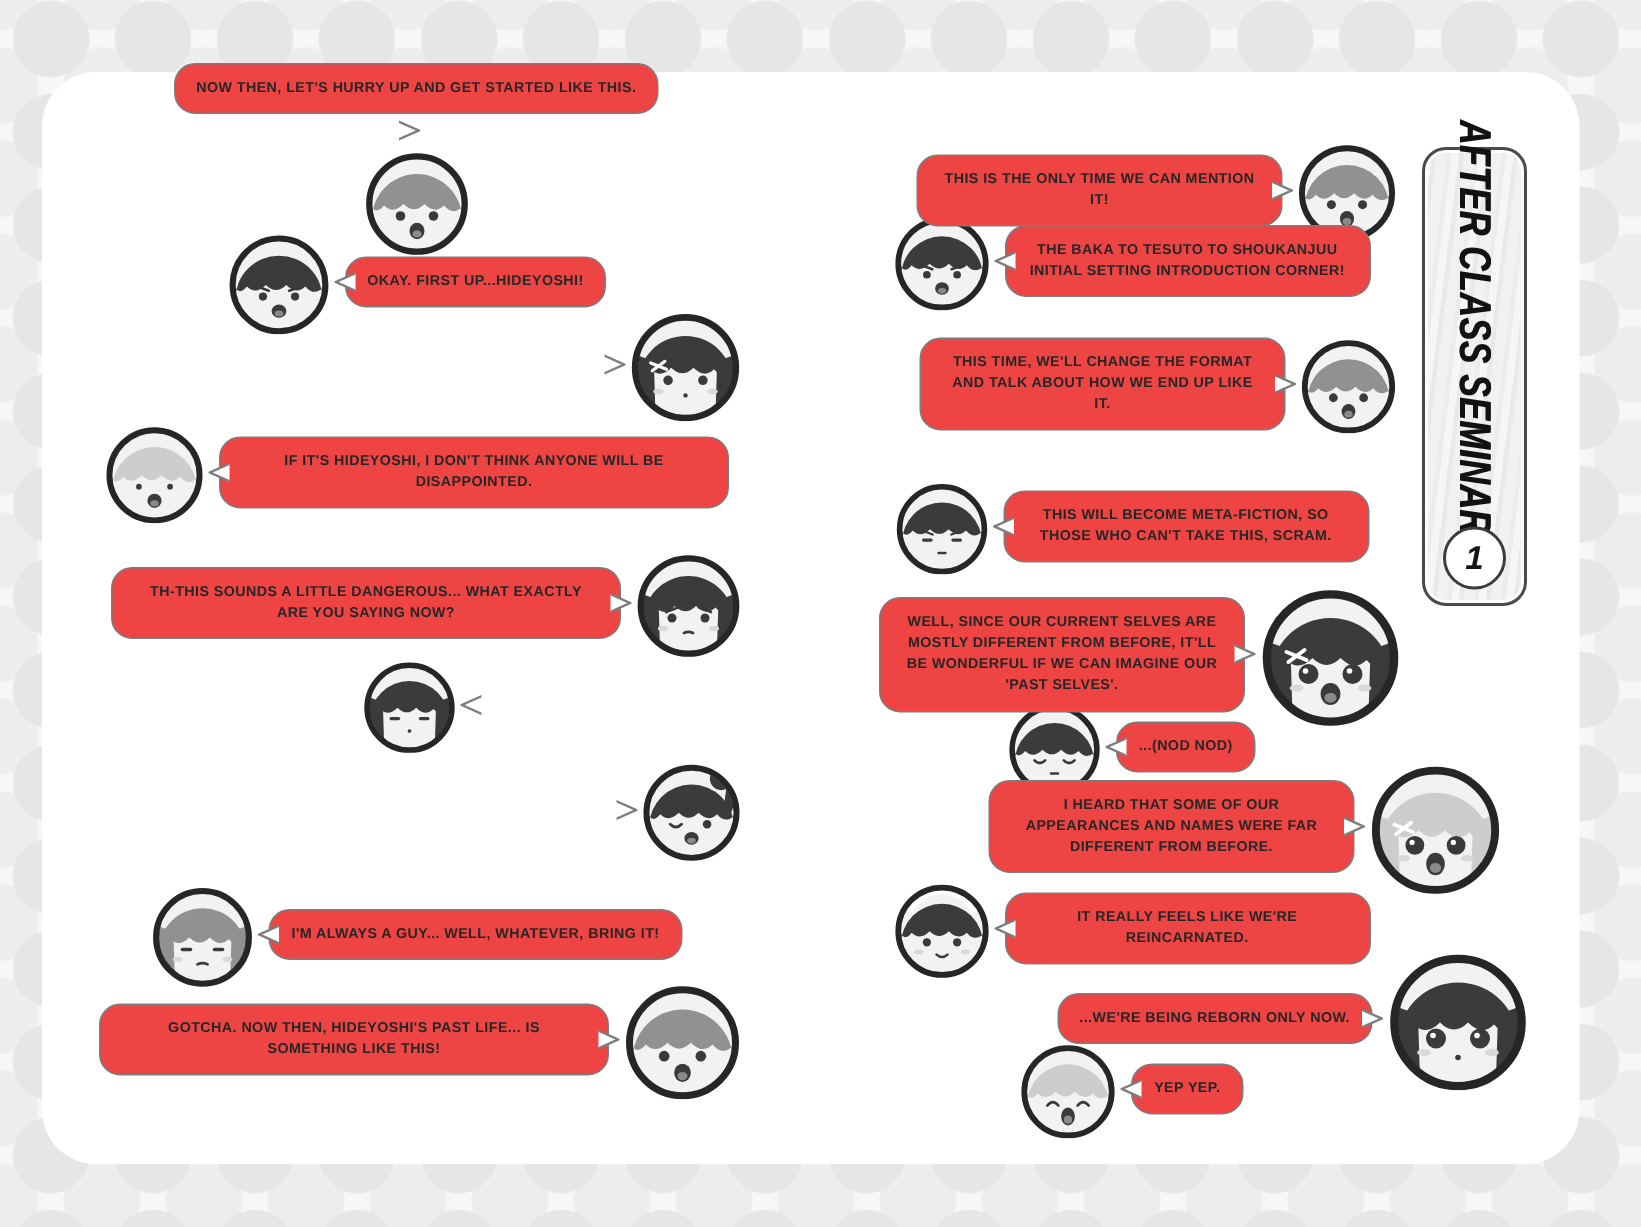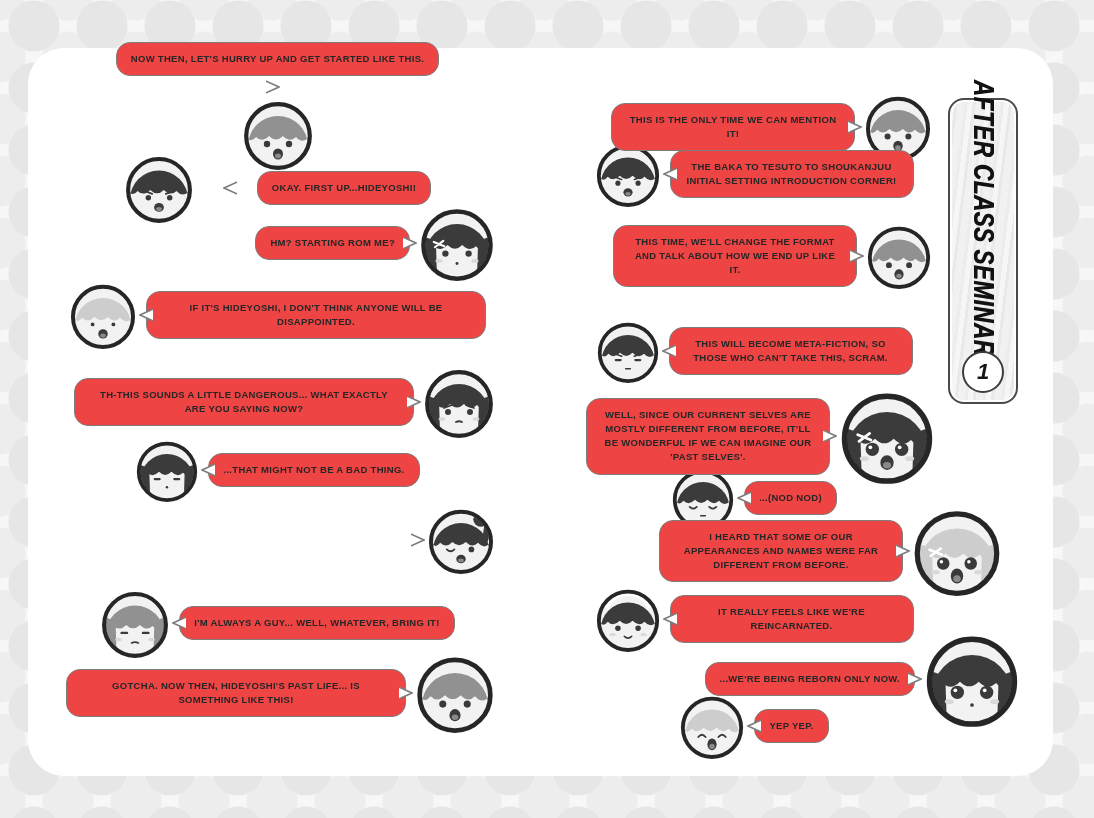--- a/index.html
+++ b/index.html
@@ -95,21 +95,21 @@
                 <path d="M-30,12 A30,30 0 1,1 30,12 L30,4 Q24,10 18,3 Q12,9 5,2 Q-2,9 -9,2 Q-16,9 -22,3 Q-27,9 -30,4 Z" fill="#919191"></path>
                 <circle cx="-11" cy="10" r="3.2" fill="#3a3a3a"></circle>
                 <circle cx="11" cy="10" r="3.2" fill="#3a3a3a"></circle>
                 <ellipse cx="0" cy="20" rx="5" ry="5.5" fill="#3a3a3a"></ellipse>
                 <ellipse cx="0" cy="21.925" rx="3" ry="2.475" fill="#8a8a8a"></ellipse>
               </g>
               <circle cx="0" cy="2" r="31.8" fill="none" stroke="#262626" stroke-width="4.2"></circle>
             </svg>
           </div>
         </div>
-        <div class="row side-left" style="top: 105px; height: 70px; gap: 27px;">
+        <div class="row side-left" style="top: 105px; height: 70px;">
           <div class="avatar" style="height: 70px; width: 70px;">
             <svg viewBox="-36 -36 72 72" xmlns="http://www.w3.org/2000/svg">
               <clipPath id="clipleft1">
                 <circle cx="0" cy="2" r="30"></circle>
               </clipPath>
               <circle cx="0" cy="2" r="30" fill="#f2f2f2"></circle>
               <g clip-path="url(#clipleft1)">
                 <circle cx="0" cy="2" r="30" fill="#f2f2f2"></circle>
                 <path d="M-30,12 A30,30 0 1,1 30,12 L30,4 Q24,10 18,3 Q12,9 5,2 Q-2,9 -9,2 Q-16,9 -22,3 Q-27,9 -30,4 Z" fill="#3b3b3b"></path>
                 <path d="M-15,3 L-7,6" stroke="#3a3a3a" stroke-width="1.8" stroke-linecap="round"></path>
@@ -123,21 +123,20 @@
             </svg>
           </div>
           <div class="tail tail-left">
             <svg width="14" height="22" viewBox="0 0 14 22">
               <polygon points="21,2 1,11 21,20" fill="#ffffff" stroke="#7d7d7d" stroke-width="1.6"></polygon>
             </svg>
           </div>
           <div class="bubble"><span>OKAY. FIRST UP...HIDEYOSHI!</span></div>
         </div>
         <div class="row side-right" style="top: 157px; height: 76px;">
-          <div class="bubble"><span>HM? STARTING ROM ME?</span></div>
           <div class="tail tail-right">
             <svg width="14" height="22" viewBox="0 0 14 22">
               <polygon points="-7,2 13,11 -7,20" fill="#ffffff" stroke="#7d7d7d" stroke-width="1.6"></polygon>
             </svg>
           </div>
           <div class="avatar" style="height: 76px; width: 76px;">
             <svg viewBox="-36 -36 72 72" xmlns="http://www.w3.org/2000/svg">
               <clipPath id="clipleft2">
                 <circle cx="0" cy="2" r="30"></circle>
               </clipPath>
@@ -230,21 +229,20 @@
                 <circle cx="0" cy="19.5" r="1.4" fill="#3a3a3a"></circle>
               </g>
               <circle cx="0" cy="2" r="31.8" fill="none" stroke="#262626" stroke-width="4.2"></circle>
             </svg>
           </div>
           <div class="tail tail-left">
             <svg width="14" height="22" viewBox="0 0 14 22">
               <polygon points="21,2 1,11 21,20" fill="#ffffff" stroke="#7d7d7d" stroke-width="1.6"></polygon>
             </svg>
           </div>
-          <div class="bubble"><span>...THAT MIGHT NOT BE A BAD THING.</span></div>
         </div>
         <div class="row side-right" style="top: 458px; height: 68px;">
           <div class="tail tail-right">
             <svg width="14" height="22" viewBox="0 0 14 22">
               <polygon points="-7,2 13,11 -7,20" fill="#ffffff" stroke="#7d7d7d" stroke-width="1.6"></polygon>
             </svg>
           </div>
           <div class="avatar" style="height: 68px; width: 68px;">
             <svg viewBox="-36 -36 72 72" xmlns="http://www.w3.org/2000/svg">
               <clipPath id="clipleft6">

